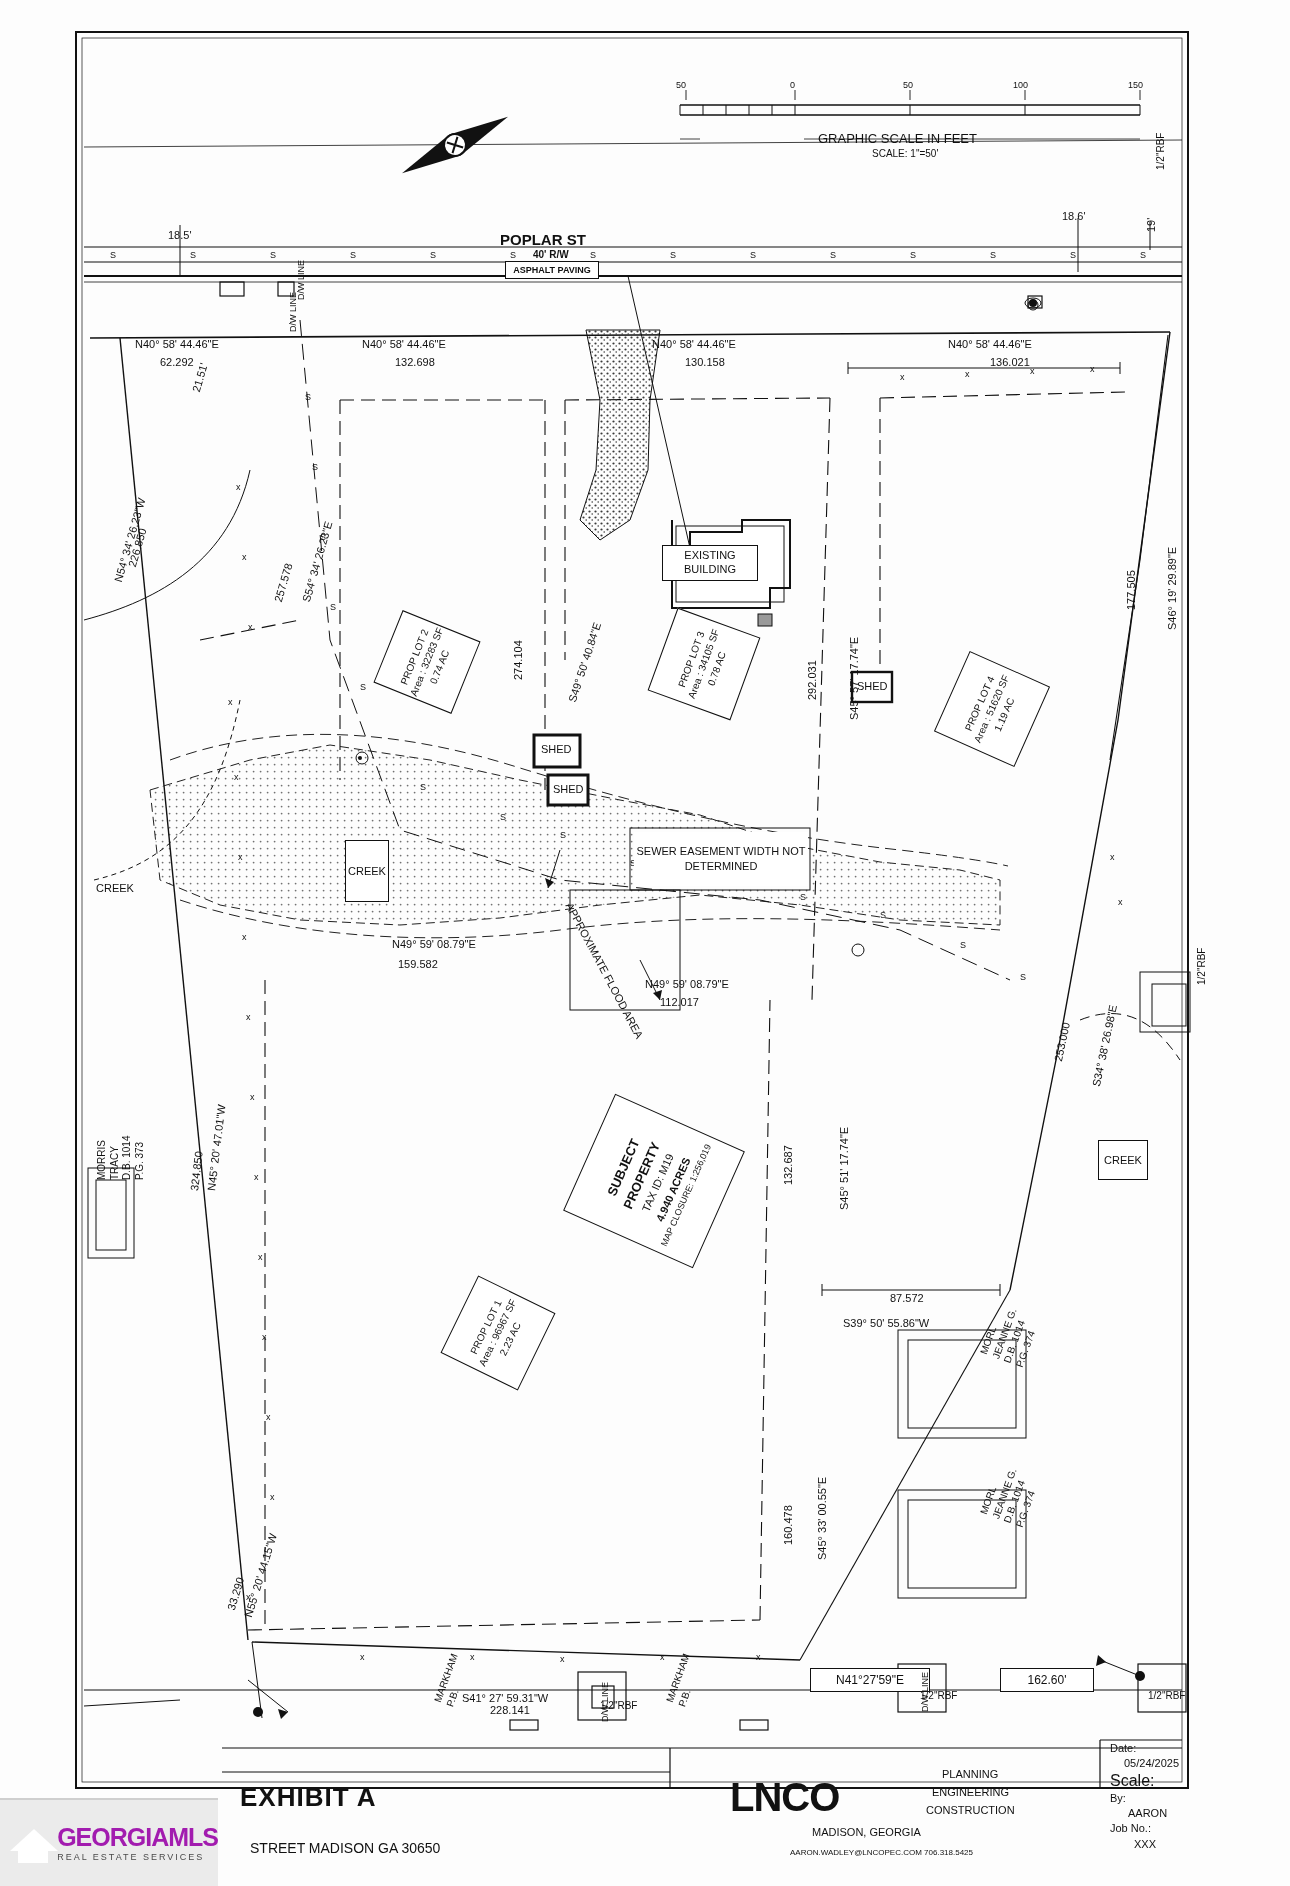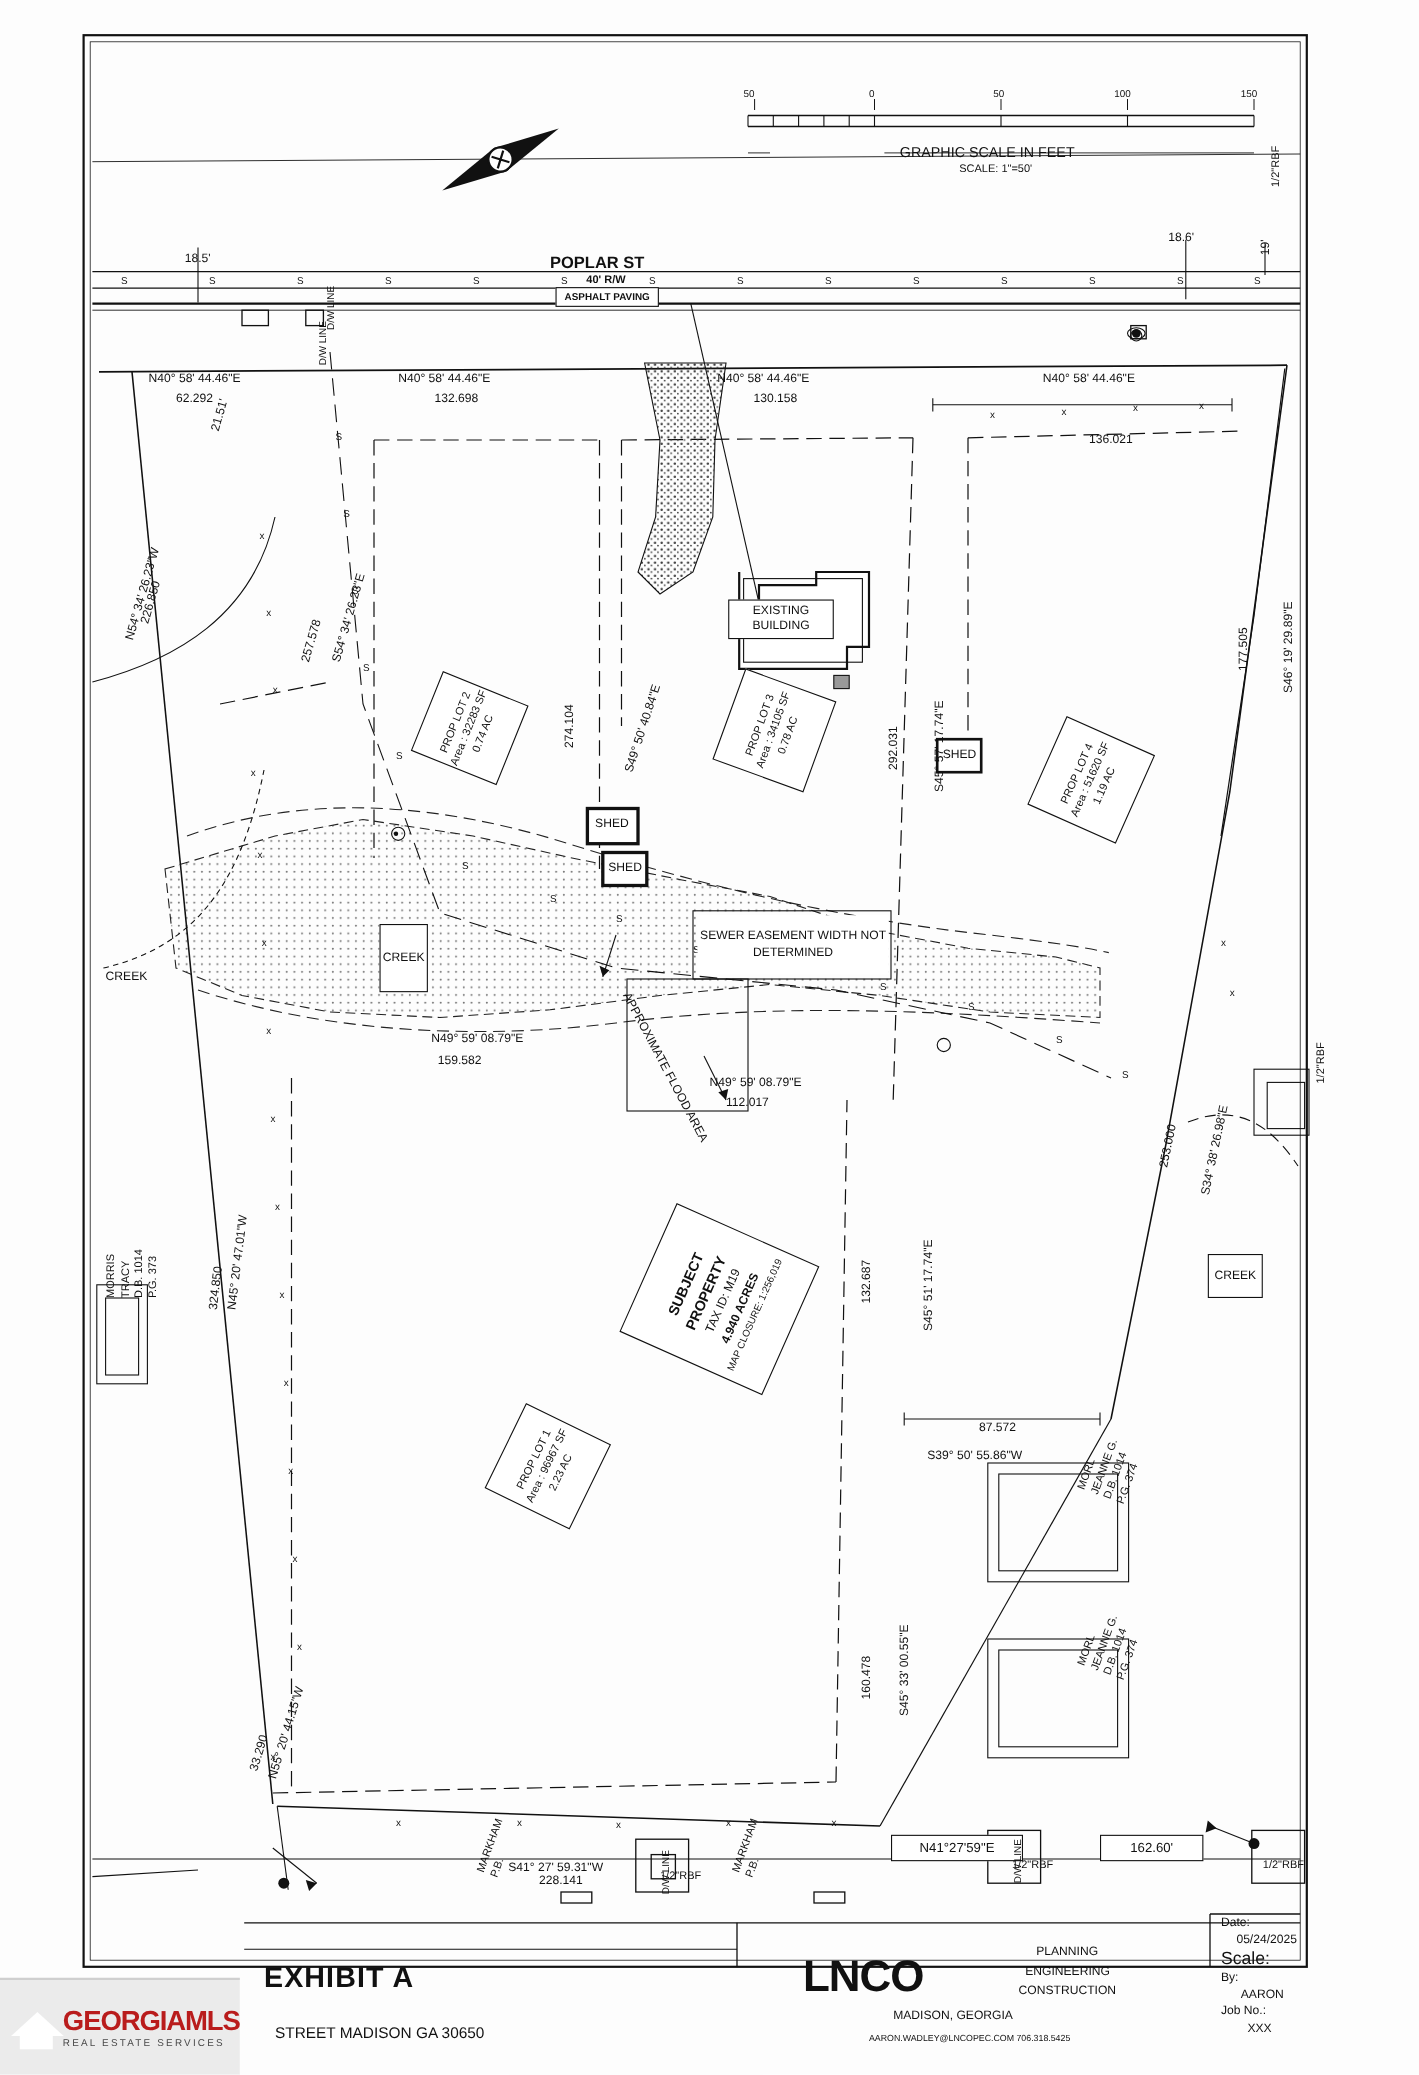--- a/index.html
+++ b/index.html
@@ -7,21 +7,21 @@
   #sheet{position:absolute;left:0;top:0;width:1290px;height:1886px;background:#fdfdfd;}
   .plan{position:absolute;left:0;top:0;width:1290px;height:1886px;}
   .lbl{position:absolute;font-family:"Liberation Sans",sans-serif;color:#111;white-space:nowrap;}
   .box{position:absolute;border:1.4px solid #111;background:#fff;display:flex;flex-direction:column;align-items:center;justify-content:center;text-align:center;color:#111;}
   .dim{position:absolute;color:#111;white-space:nowrap;font-size:11px;}
   .tiny{font-size:9px;}
   .xs{font-size:8px;}
   
   #wm{position:absolute;left:0;bottom:0;width:218px;height:88px;background:#ebebeb;border-top:2px solid #cfcfcf;display:flex;align-items:center;padding-left:6px;box-sizing:border-box;}
   #wm .wmtext{display:flex;flex-direction:column;line-height:1;}
-  #wm .wmtop{font-size:25px;font-weight:bold;letter-spacing:-1px;color:#b91c1c;}
+  #wm .wmtop{font-size:25px;font-weight:bold;letter-spacing:-1px;color:#a21caf;}
   #wm .wmsub{font-size:9px;letter-spacing:2px;color:#4a4a4a;margin-top:3px;}
   #wm .house{width:54px;height:44px;margin-right:4px;position:relative;}
   #wm .house:before{content:"";position:absolute;left:4px;top:8px;width:0;height:0;border-left:24px solid transparent;border-right:24px solid transparent;border-bottom:22px solid #ffffff;}
   #wm .house:after{content:"";position:absolute;left:12px;top:26px;width:30px;height:16px;background:#ffffff;}
   .ttl{font-size:26px;font-weight:bold;letter-spacing:1px;}
   .lnco{font-family:"Liberation Sans",sans-serif;font-size:40px;font-weight:bold;letter-spacing:-1px;}
 </style>
 </head>
 <body>
 
@@ -275,21 +275,21 @@
   <div class="lbl tiny" style="left:1062px;top:210px;font-size:11px;">18.6'</div>
   <div class="lbl tiny" style="left:1145px;top:232px;font-size:11px;transform:rotate(-90deg);transform-origin:left top;">19'</div>
 
   <div class="dim" style="left:135px;top:338px;">N40° 58' 44.46"E</div>
   <div class="dim" style="left:160px;top:356px;">62.292</div>
   <div class="dim" style="left:362px;top:338px;">N40° 58' 44.46"E</div>
   <div class="dim" style="left:395px;top:356px;">132.698</div>
   <div class="dim" style="left:652px;top:338px;">N40° 58' 44.46"E</div>
   <div class="dim" style="left:685px;top:356px;">130.158</div>
   <div class="dim" style="left:948px;top:338px;">N40° 58' 44.46"E</div>
-  <div class="dim" style="left:990px;top:356px;margin-top:38px;">136.021</div>
+  <div class="dim" style="left:990px;top:356px;">136.021</div>
 
   <div class="dim" style="left:190px;top:390px;transform:rotate(-74deg);transform-origin:left top;">21.51'</div>
   <div class="dim" style="left:126px;top:565px;transform:rotate(-74deg);transform-origin:left top;">226.850</div>
   <div class="dim" style="left:112px;top:580px;transform:rotate(-74deg);transform-origin:left top;">N54° 34' 26.23"W</div>
   <div class="dim" style="left:272px;top:600px;transform:rotate(-74deg);transform-origin:left top;">257.578</div>
   <div class="dim" style="left:300px;top:600px;transform:rotate(-74deg);transform-origin:left top;">S54° 34' 26.23"E</div>
   <div class="dim" style="left:188px;top:1190px;transform:rotate(-83deg);transform-origin:left top;">324.850</div>
   <div class="dim" style="left:205px;top:1190px;transform:rotate(-83deg);transform-origin:left top;">N45° 20' 47.01"W</div>
   <div class="dim" style="left:225px;top:1608px;transform:rotate(-73deg);transform-origin:left top;">33.290</div>
   <div class="dim" style="left:242px;top:1615px;transform:rotate(-73deg);transform-origin:left top;">N55° 20' 44.15"W</div>

